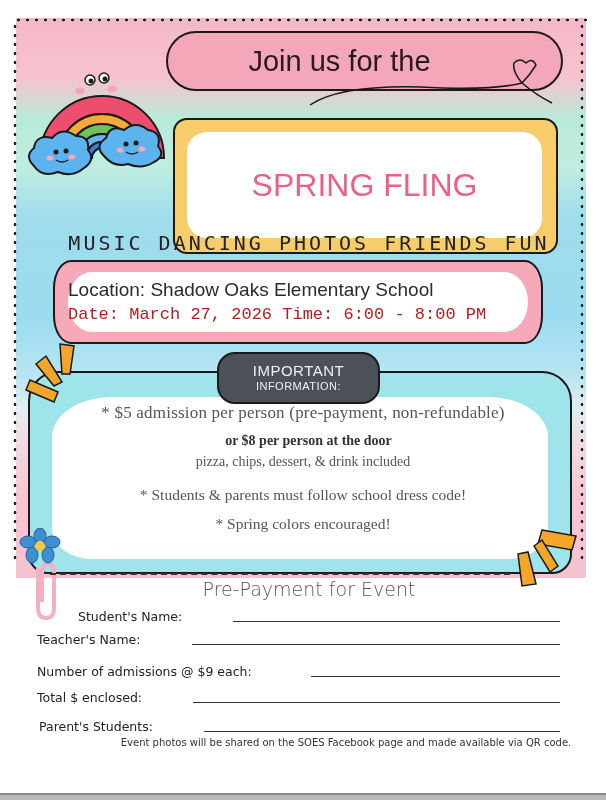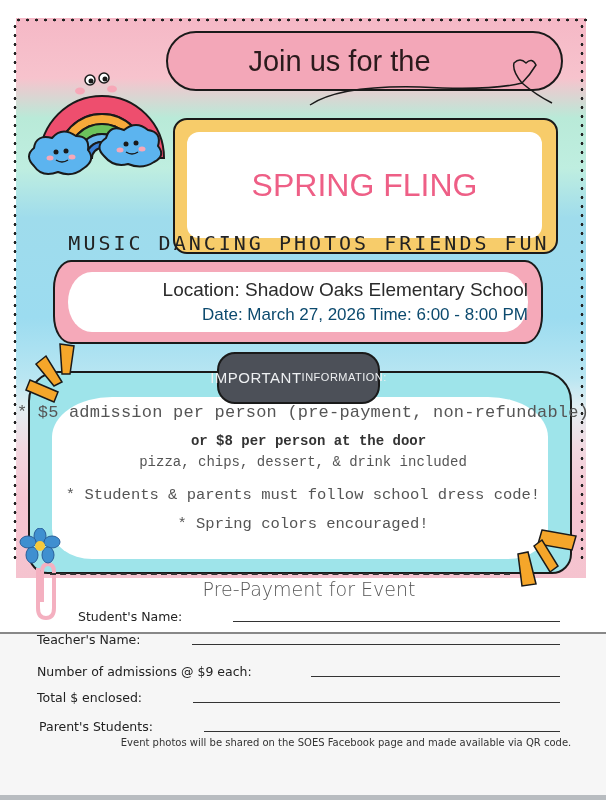--- a/index.html
+++ b/index.html
@@ -3,21 +3,21 @@
 <meta charset="utf-8">
 <style>
   * { box-sizing: border-box; margin: 0; padding: 0; }
   html, body { width: 606px; height: 800px; overflow: hidden; }
   body {
     background: #f6f6f6;
     font-family: "DejaVu Sans", sans-serif;
     position: relative;
   }
   .page {
-    position: absolute; left: 0; top: 0; width: 606px; height: 634px;
+    position: absolute; left: 0; top: 0; width: 606px; height: 795px;
     background: #ffffff;
     border-bottom: 2px solid #888;
   }
   .scanbar { position: absolute; left: 0; top: 795px; width: 606px; height: 5px; background: #b8bcc0; }
   .topstrip { position: absolute; left: 0; top: 0; width: 606px; height: 14px; background: #eef0f0; }
 
   .banner {
     position: absolute; left: 16px; top: 18px; width: 570px; height: 560px;
     background: linear-gradient(180deg,
       #f5b8c6 0px, #f7c3cd 60px, #b9ead8 100px, #bfeee0 150px,
@@ -40,59 +40,59 @@
     display: flex; align-items: center; justify-content: center;
   }
   .join-text { font-family: "Liberation Sans", sans-serif; font-size: 29px; color: #2a1a1c; margin-left: -50px; }
 
   .title-frame {
     position: absolute; left: 173px; top: 118px; width: 385px; height: 136px;
     background: #f7cc6a; border: 2px solid #1a1a1a; border-radius: 14px;
   }
   .title-inner {
     position: absolute; left: 12px; top: 12px; right: 14px; bottom: 14px;
-    background: #fff; border-radius: 12px;
+    background: #fff; border-radius: 20px;
     display: flex; flex-direction: column; align-items: center; justify-content: center;
   }
   .title-line { font-family: "Liberation Sans", sans-serif; font-size: 32px; color: #ee5f86; line-height: 1.08; }
 
   .activities {
     position: absolute; left: 0; top: 231px; width: 606px; text-align: center;
     font-family: "DejaVu Sans Mono", monospace; font-size: 20px; letter-spacing: 3px; color: #222; margin-left: 6px;
   }
 
   .info-frame {
     position: absolute; left: 53px; top: 260px; width: 490px; height: 84px;
     background: #f5a9b9; border: 2px solid #1a1a1a; border-radius: 18px / 28px;
   }
   .info-inner {
     position: absolute; left: 13px; top: 10px; right: 13px; bottom: 10px;
     background: #fff; border-radius: 24px / 30px;
-    display: flex; flex-direction: column; align-items: flex-end; justify-content: center;
+    display: flex; flex-direction: column; align-items: flex-start; justify-content: center;
   }
   .info-line1 { font-family: "Liberation Sans", sans-serif; font-size: 19px; color: #2b2b2b; line-height: 1.45; }
-  .info-line2 { font-family: Liberation Sans, sans-serif; font-size: 17px; color: #0c4a6e; line-height: 1.45; }
+  .info-line2 { font-family: Liberation Mono, monospace; font-size: 17px; color: #b91c1c; line-height: 1.45; }
 
   .important-frame {
     position: absolute; left: 28px; top: 371px; width: 544px; height: 203px;
     background: #9ee4ea; border: 2px solid #1a1a1a; border-radius: 30px 30px 20px 20px;
   }
   .important-inner {
     position: absolute; left: 22px; top: 24px; right: 22px; bottom: 13px;
     background: #fff; border-radius: 60px 60px 40px 40px / 40px 40px 30px 30px;
   }
   .important-badge {
     position: absolute; left: 217px; top: 352px; width: 163px; height: 52px;
     background: #4c5058; border: 2px solid #1a1a1a; border-radius: 18px;
-    display: flex; flex-direction: row; align-items: center; justify-content: center; color: #eef0f2;
+    display: flex; flex-direction: column; align-items: center; justify-content: center; color: #eef0f2;
   }
   .badge-l1 { font-family: "Liberation Sans", sans-serif; font-size: 15px; letter-spacing: 0.5px; line-height: 1.1; }
   .badge-l2 { font-family: "Liberation Sans", sans-serif; font-size: 11px; letter-spacing: 0.5px; line-height: 1.2; }
 
-  .imp-text { position: absolute; left: 0; width: 606px; text-align: center; color: #555; font-family: Liberation Mono, monospace; }
+  .imp-text { position: absolute; left: 0; width: 606px; text-align: center; color: #555; font-family: Liberation Serif, serif; }
   .imp-1 { top: 403px; font-size: 17px; font-weight: 300; letter-spacing: 0.2px; }
   .imp-2 { top: 433px; font-size: 14px; font-weight: bold; color: #333; padding-left: 11px; }
   .imp-3 { top: 454px; font-size: 14px; }
   .imp-4 { top: 486px; font-size: 15.5px; }
   .imp-5 { top: 515px; font-size: 15.5px; }
 
   .cut-line {
     position: absolute; left: 50px; top: 573px; width: 460px; height: 0;
     border-top: 2px dashed #333;
   }

